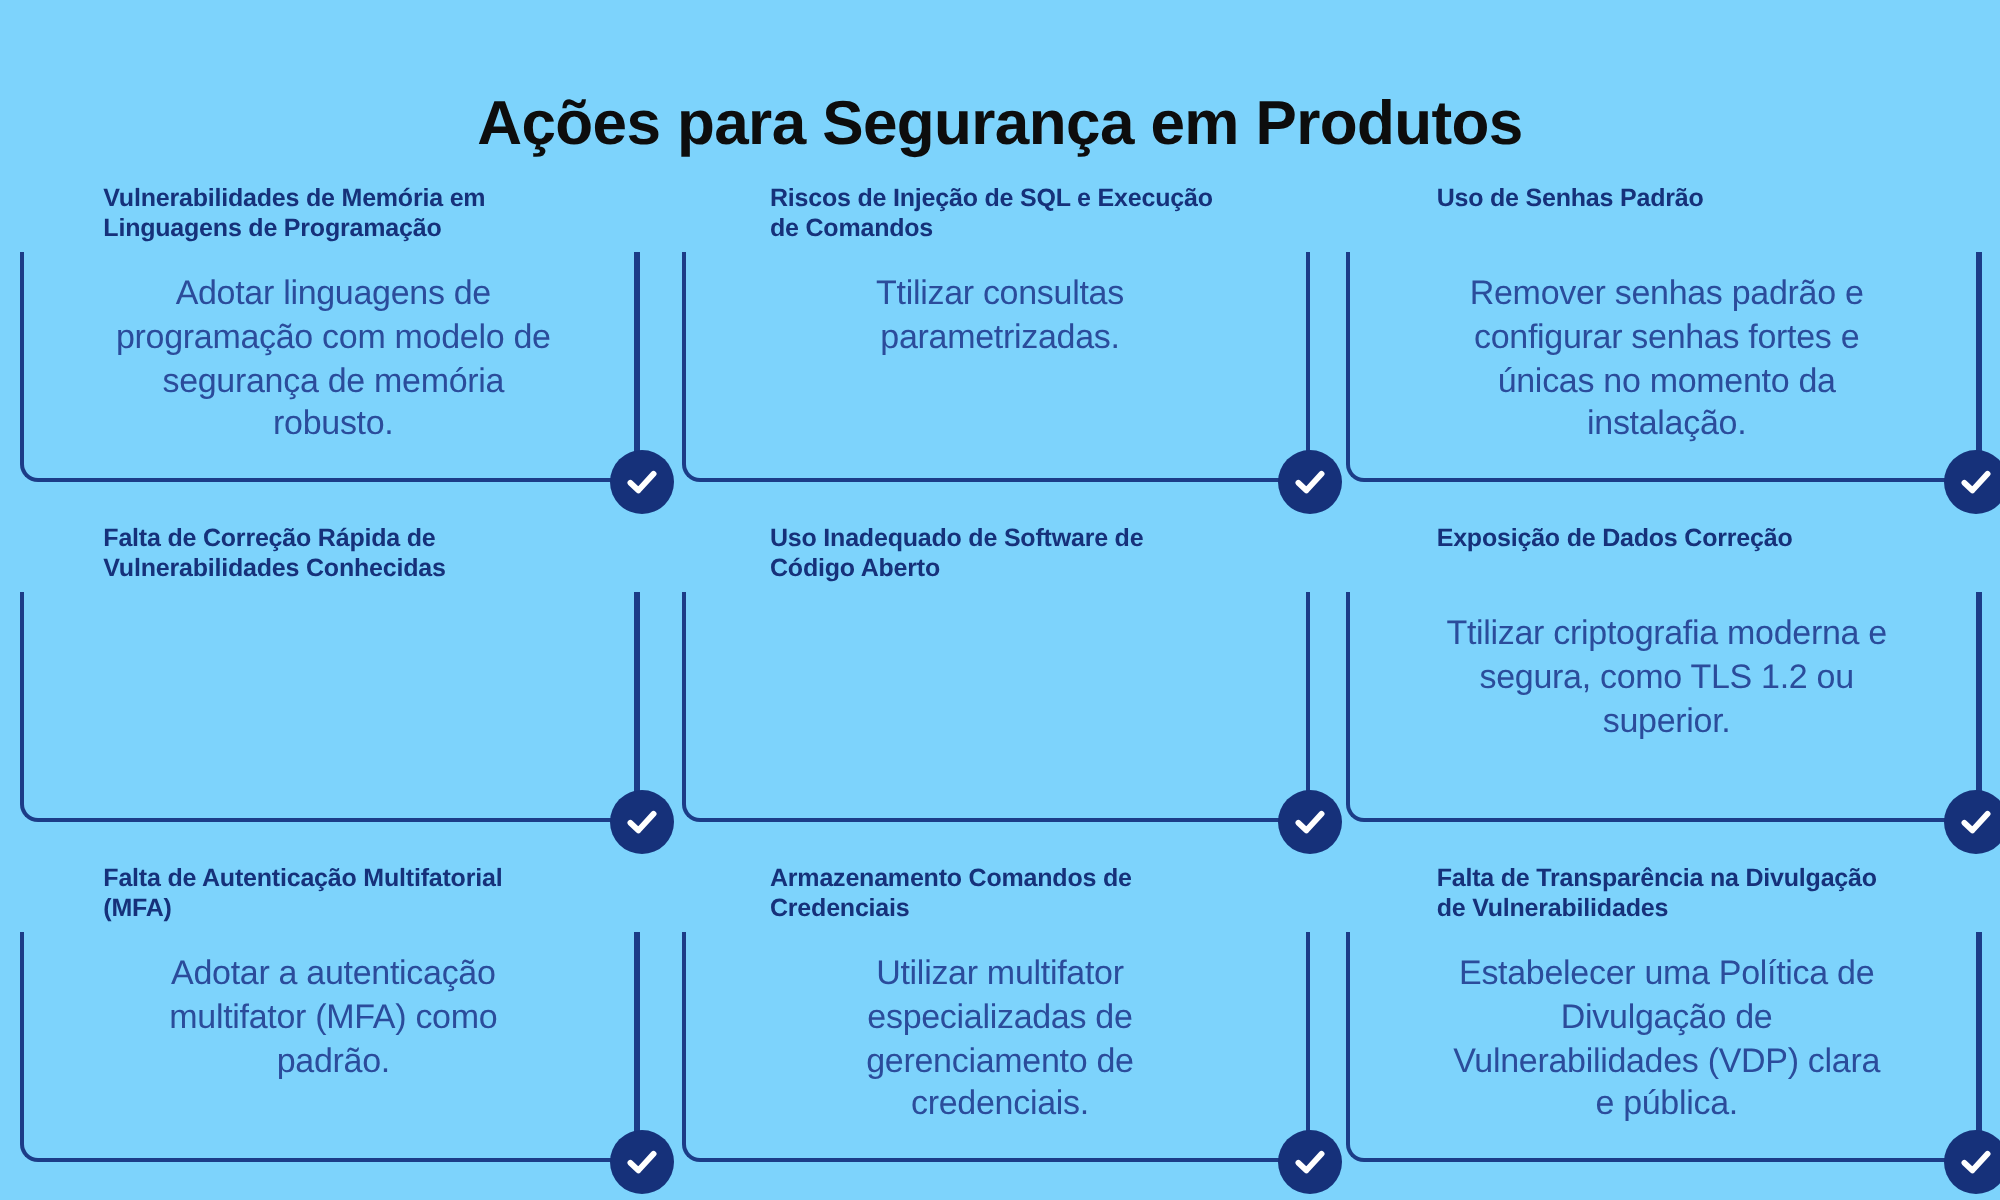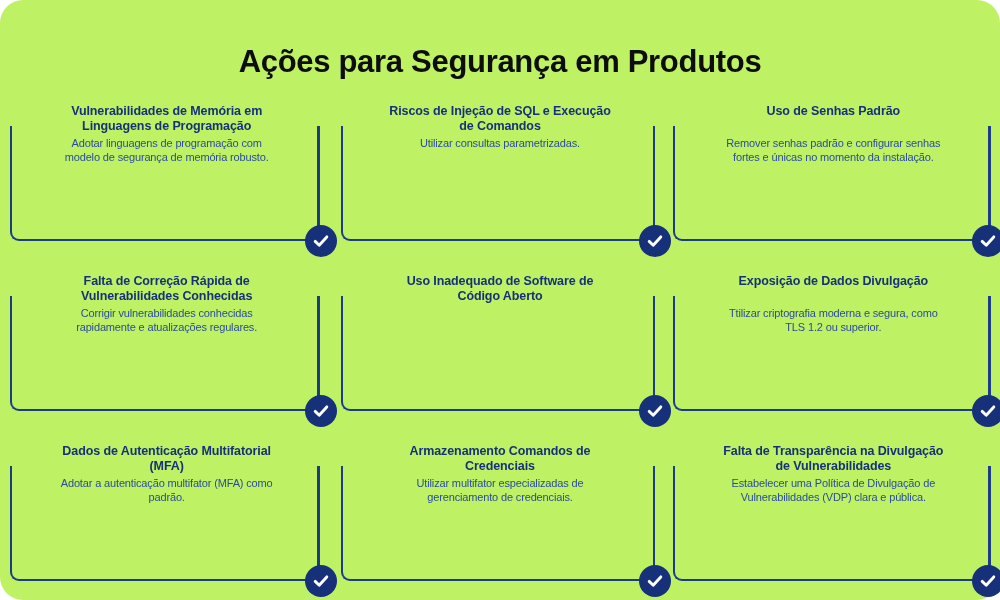--- a/index.html
+++ b/index.html
@@ -12,23 +12,22 @@
     height: 600px;
     background: #ffffff;
     font-family: "Liberation Sans", sans-serif;
     overflow: hidden;
   }
 
   .page {
     position: relative;
     width: 1000px;
     height: 600px;
-    background: #bef264;
+    background: #7dd3fc;
     box-sizing: border-box;
-    border-radius: 23px;
   }
 
   .page-title {
     position: absolute;
     top: 22px;
     left: 0;
     width: 1000px;
     text-align: center;
     font-size: 31px;
     font-weight: bold;
@@ -51,26 +50,26 @@
 
   .card {
     position: relative;
     box-sizing: border-box;
     padding: 0 18px;
   }
 
   .card-title {
     position: relative;
     z-index: 3;
-    text-align: center;
+    text-align: left;
     font-size: 12.5px;
     font-weight: bold;
     color: #16317a;
     line-height: 1.22;
-    margin: 12px auto;
+    margin: 0 auto;
     max-width: 230px;
     letter-spacing: -0.1px;
   }
 
   
   .frame {
     position: absolute;
     left: 12px;
     right: 12px;
     top: 34px;
@@ -98,21 +97,21 @@
     top: 44px;
     bottom: 30px;
     display: flex;
     align-items: flex-start;
     justify-content: center;
     z-index: 2;
   }
 
   .card-text {
     text-align: center;
-    font-size: 11px;
+    font-size: 17px;
     color: #2b4c9b;
     line-height: 1.28;
     letter-spacing: -0.15px;
     max-width: 222px;
   }
 
   
   .badge {
     position: absolute;
     width: 32px;
@@ -154,21 +153,21 @@
         <svg width="20" height="20" viewBox="0 0 20 20" aria-hidden="true">
           <path d="M4.2 10.4 L8.2 14.2 L15.8 5.9" fill="none" stroke="#ffffff" stroke-width="2.9" stroke-linecap="round" stroke-linejoin="round"></path>
         </svg>
       </div>
     </div>
 
     <div class="card col-2">
       <div class="card-title">Riscos de Injeção de SQL e Execução de Comandos</div>
       <div class="frame"></div>
       <div class="card-body">
-        <div class="card-text">Utilizar consultas parametrizadas.</div>
+        <div class="card-text">Ttilizar consultas parametrizadas.</div>
       </div>
       <div class="badge">
         <svg width="20" height="20" viewBox="0 0 20 20" aria-hidden="true">
           <path d="M4.2 10.4 L8.2 14.2 L15.8 5.9" fill="none" stroke="#ffffff" stroke-width="2.9" stroke-linecap="round" stroke-linejoin="round"></path>
         </svg>
       </div>
     </div>
 
     <div class="card col-3">
       <div class="card-title">Uso de Senhas Padrão</div>
@@ -179,55 +178,52 @@
       <div class="badge">
         <svg width="20" height="20" viewBox="0 0 20 20" aria-hidden="true">
           <path d="M4.2 10.4 L8.2 14.2 L15.8 5.9" fill="none" stroke="#ffffff" stroke-width="2.9" stroke-linecap="round" stroke-linejoin="round"></path>
         </svg>
       </div>
     </div>
 
     <div class="card col-1">
       <div class="card-title">Falta de Correção Rápida de Vulnerabilidades Conhecidas</div>
       <div class="frame"></div>
-      <div class="card-body">
-        <div class="card-text">Corrigir vulnerabilidades conhecidas rapidamente e atualizações regulares.</div>
-      </div>
       <div class="badge">
         <svg width="20" height="20" viewBox="0 0 20 20" aria-hidden="true">
           <path d="M4.2 10.4 L8.2 14.2 L15.8 5.9" fill="none" stroke="#ffffff" stroke-width="2.9" stroke-linecap="round" stroke-linejoin="round"></path>
         </svg>
       </div>
     </div>
 
     <div class="card col-2">
       <div class="card-title">Uso Inadequado de Software de Código Aberto</div>
       <div class="frame"></div>
       <div class="badge">
         <svg width="20" height="20" viewBox="0 0 20 20" aria-hidden="true">
           <path d="M4.2 10.4 L8.2 14.2 L15.8 5.9" fill="none" stroke="#ffffff" stroke-width="2.9" stroke-linecap="round" stroke-linejoin="round"></path>
         </svg>
       </div>
     </div>
 
     <div class="card col-3">
-      <div class="card-title">Exposição de Dados Divulgação</div>
+      <div class="card-title">Exposição de Dados Correção</div>
       <div class="frame"></div>
       <div class="card-body">
         <div class="card-text">Ttilizar criptografia moderna e segura, como TLS 1.2 ou superior.</div>
       </div>
       <div class="badge">
         <svg width="20" height="20" viewBox="0 0 20 20" aria-hidden="true">
           <path d="M4.2 10.4 L8.2 14.2 L15.8 5.9" fill="none" stroke="#ffffff" stroke-width="2.9" stroke-linecap="round" stroke-linejoin="round"></path>
         </svg>
       </div>
     </div>
 
     <div class="card col-1">
-      <div class="card-title">Dados de Autenticação Multifatorial (MFA)</div>
+      <div class="card-title">Falta de Autenticação Multifatorial (MFA)</div>
       <div class="frame"></div>
       <div class="card-body">
         <div class="card-text">Adotar a autenticação multifator (MFA) como padrão.</div>
       </div>
       <div class="badge">
         <svg width="20" height="20" viewBox="0 0 20 20" aria-hidden="true">
           <path d="M4.2 10.4 L8.2 14.2 L15.8 5.9" fill="none" stroke="#ffffff" stroke-width="2.9" stroke-linecap="round" stroke-linejoin="round"></path>
         </svg>
       </div>
     </div>

